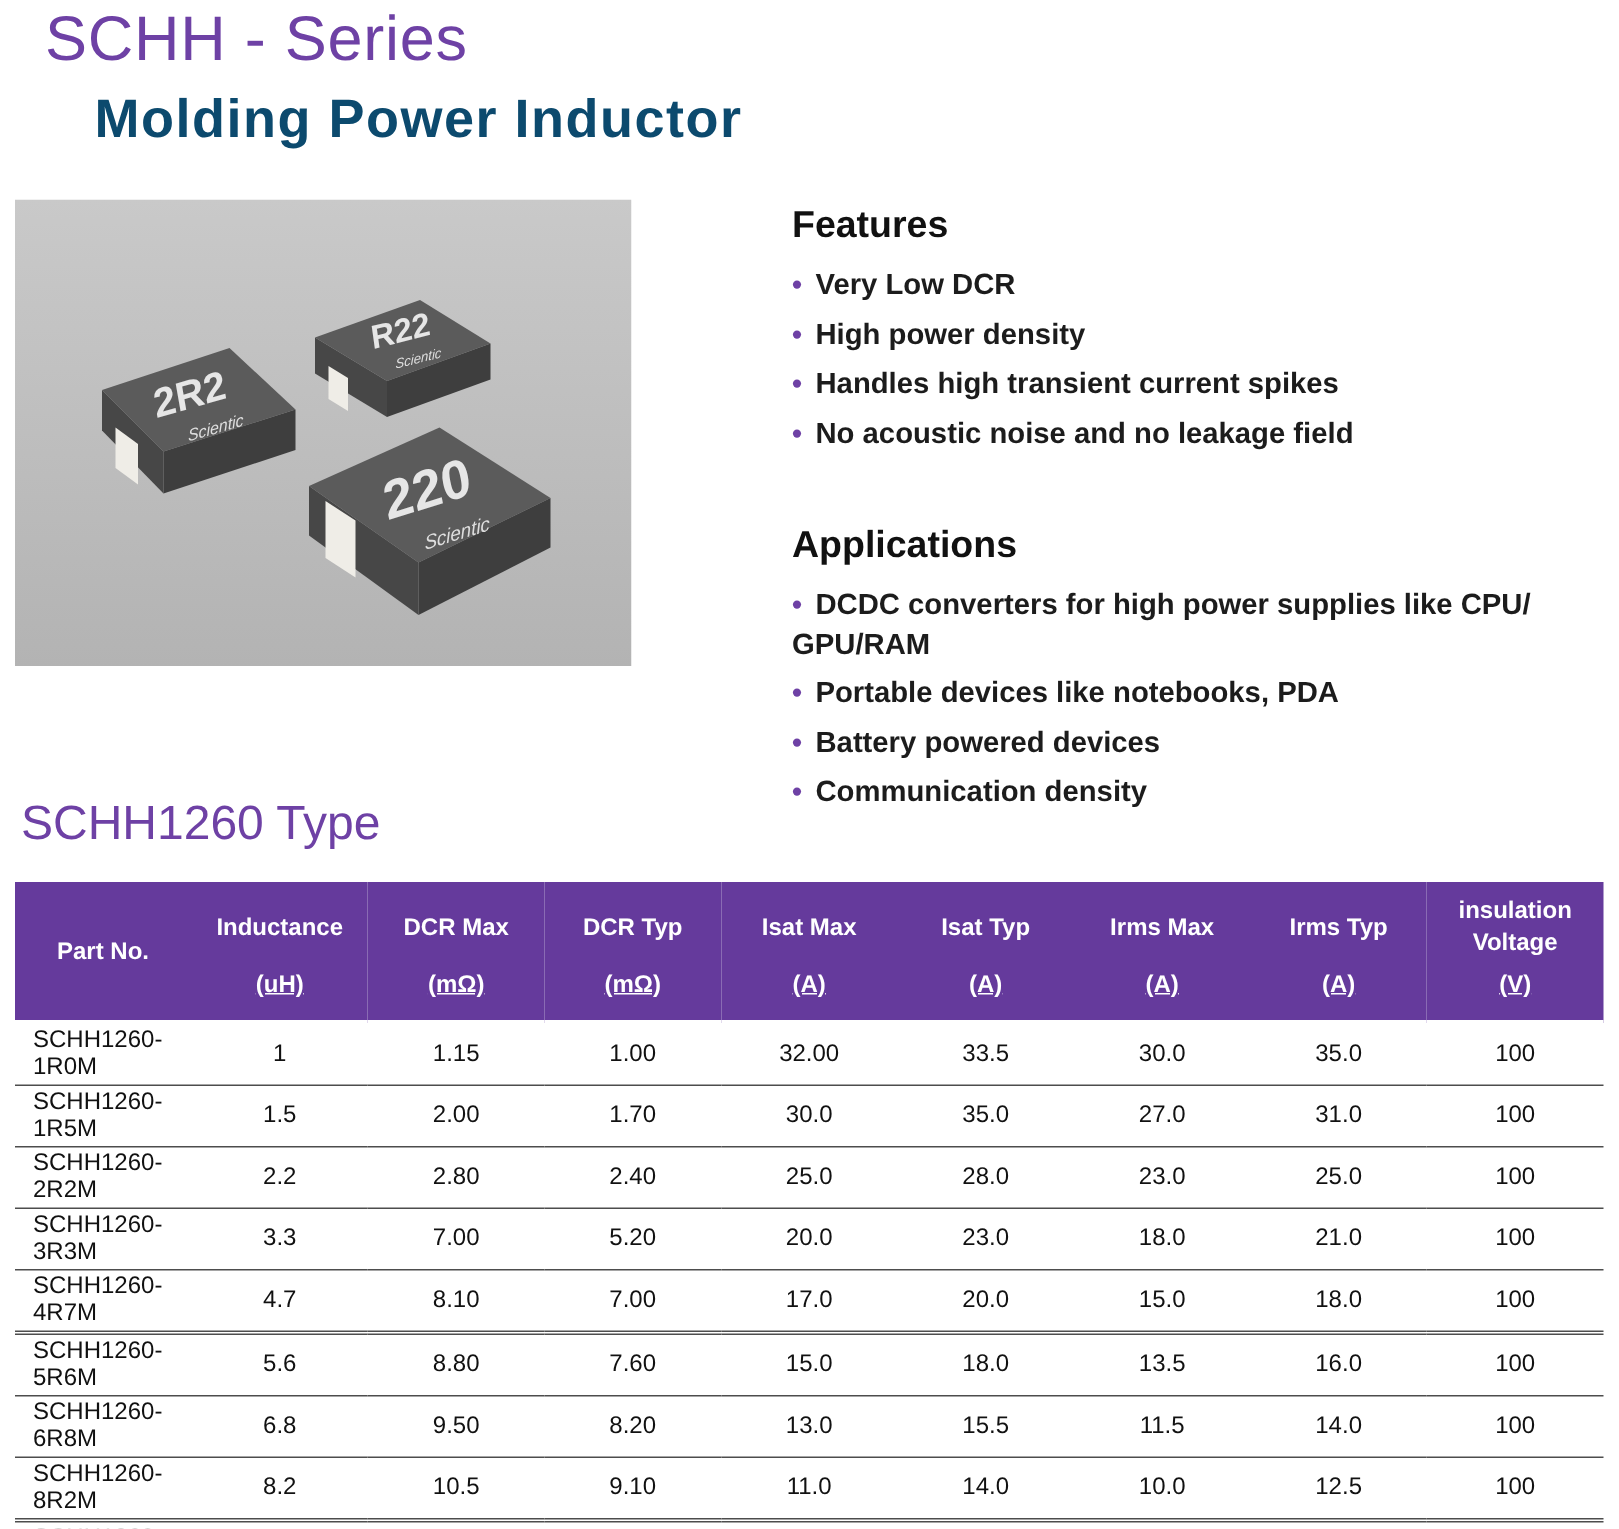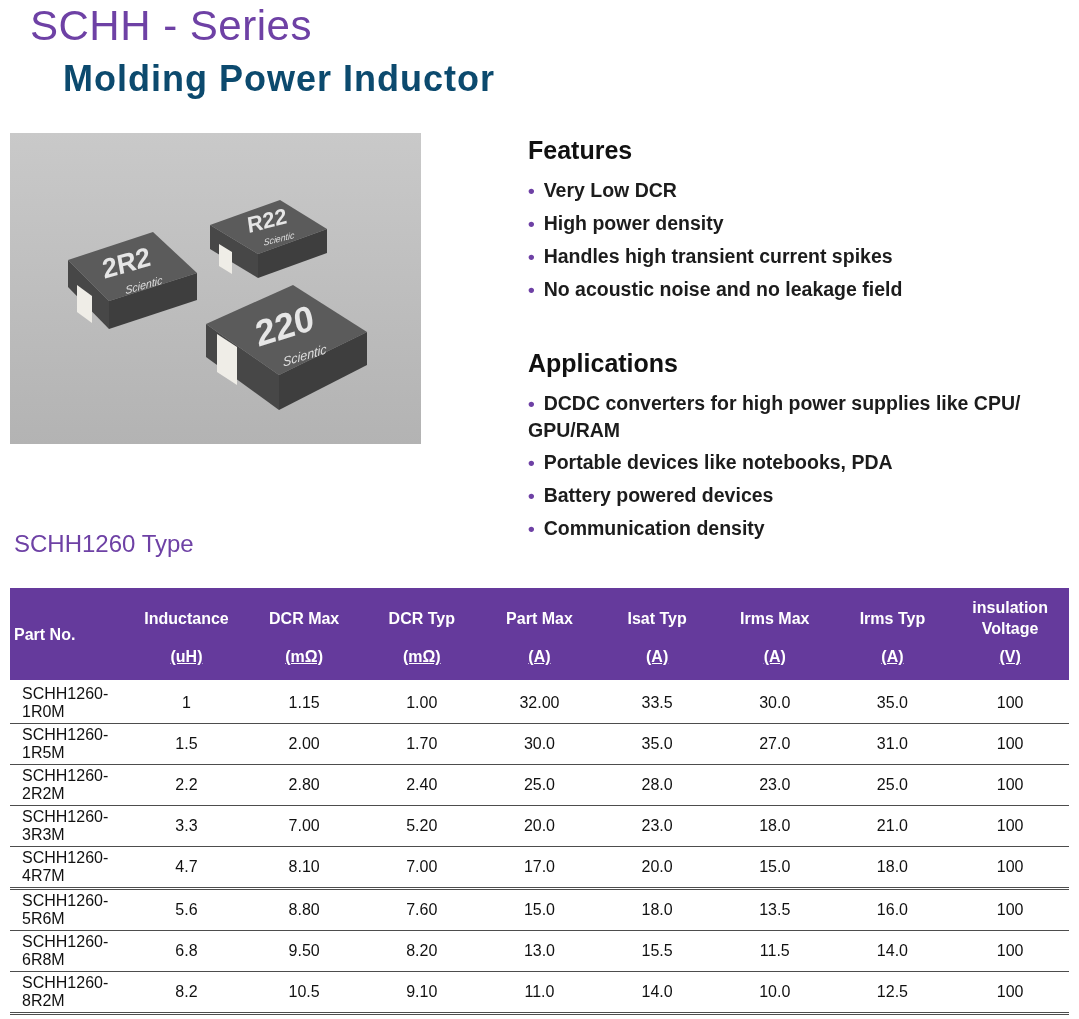--- a/index.html
+++ b/index.html
@@ -17,33 +17,33 @@
 
   
   .right-col{position:absolute;left:528px;top:136px;width:548px;}
   .sec-heading{font-size:25px;font-weight:700;color:#111;margin:0 0 12px 0;}
   ul.bullet-list{list-style:none;margin:0;padding:0;}
   ul.bullet-list li{font-size:19.5px;line-height:26px;margin:0 0 6px 0;color:#1c1c1c;font-weight:bold;}
   .bullet{color:var(--purple,#6e41a5);margin-right:9px;font-size:19px;}
   .applications-block{margin-top:46px;}
 
   
-  .type-heading{position:absolute;left:14px;top:530px;font-size:24px;font-weight:400;
+  .type-heading{position:absolute;left:14px;top:530px;font-size:32px;font-weight:400;
     color:var(--purple,#6e41a5);}
 
   
   table.spec{position:absolute;left:10px;top:588px;width:1059px;border-collapse:collapse;
     table-layout:fixed;font-size:16px;}
   table.spec thead th{background:var(--header-purple,#653a9c);color:#fff;font-weight:700;
     height:92px;padding:0;vertical-align:middle;border-bottom:3px solid #fff;}
   .th-inner{display:flex;flex-direction:column;height:92px;}
   .cname{flex:1;display:flex;align-items:center;justify-content:center;text-align:center;
     white-space:pre-line;line-height:21px;}
   .cunit{height:32px;display:flex;align-items:flex-start;justify-content:center;text-decoration:underline;}
-  th.first .cname{justify-content:flex-start;padding-left:4px;text-align:left;}
+  th.first .cname{justify-content:flex-start;padding-left:28px;text-align:left;}
   table.spec td{height:24px;padding:2px 2px;text-align:center;
     border-bottom:1px solid #4d4d4d;color:#111;}
   table.spec td.first{text-align:left;padding-left:12px;}
   table.spec tr.group-end td{border-bottom:3px double #4d4d4d;}
   table.spec tbody tr:last-child td{border-bottom:2px solid #585858;}
 </style>
 </head>
 <body>
 
 <div class="page">
@@ -132,21 +132,21 @@
             </div>
           </th>
           <th>
             <div class="th-inner">
               <div class="cname">DCR Typ</div>
               <div class="cunit">(mΩ)</div>
             </div>
           </th>
           <th>
             <div class="th-inner">
-              <div class="cname">Part Max</div>
+              <div class="cname">Isat Max</div>
               <div class="cunit">(A)</div>
             </div>
           </th>
           <th>
             <div class="th-inner">
               <div class="cname">Isat Typ</div>
               <div class="cunit">(A)</div>
             </div>
           </th>
           <th>

